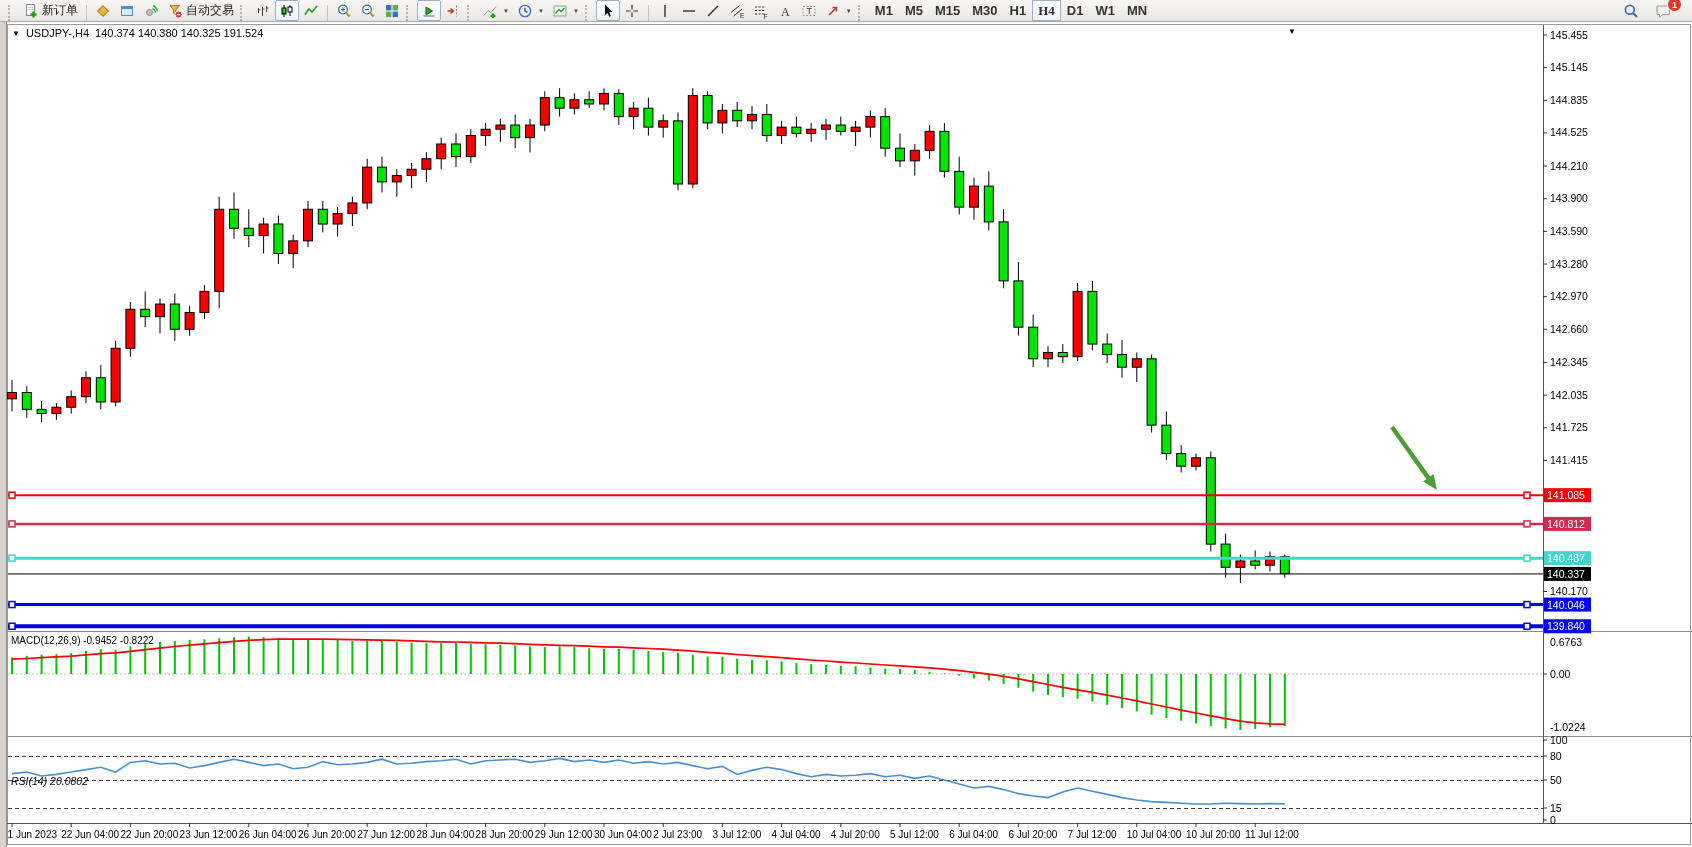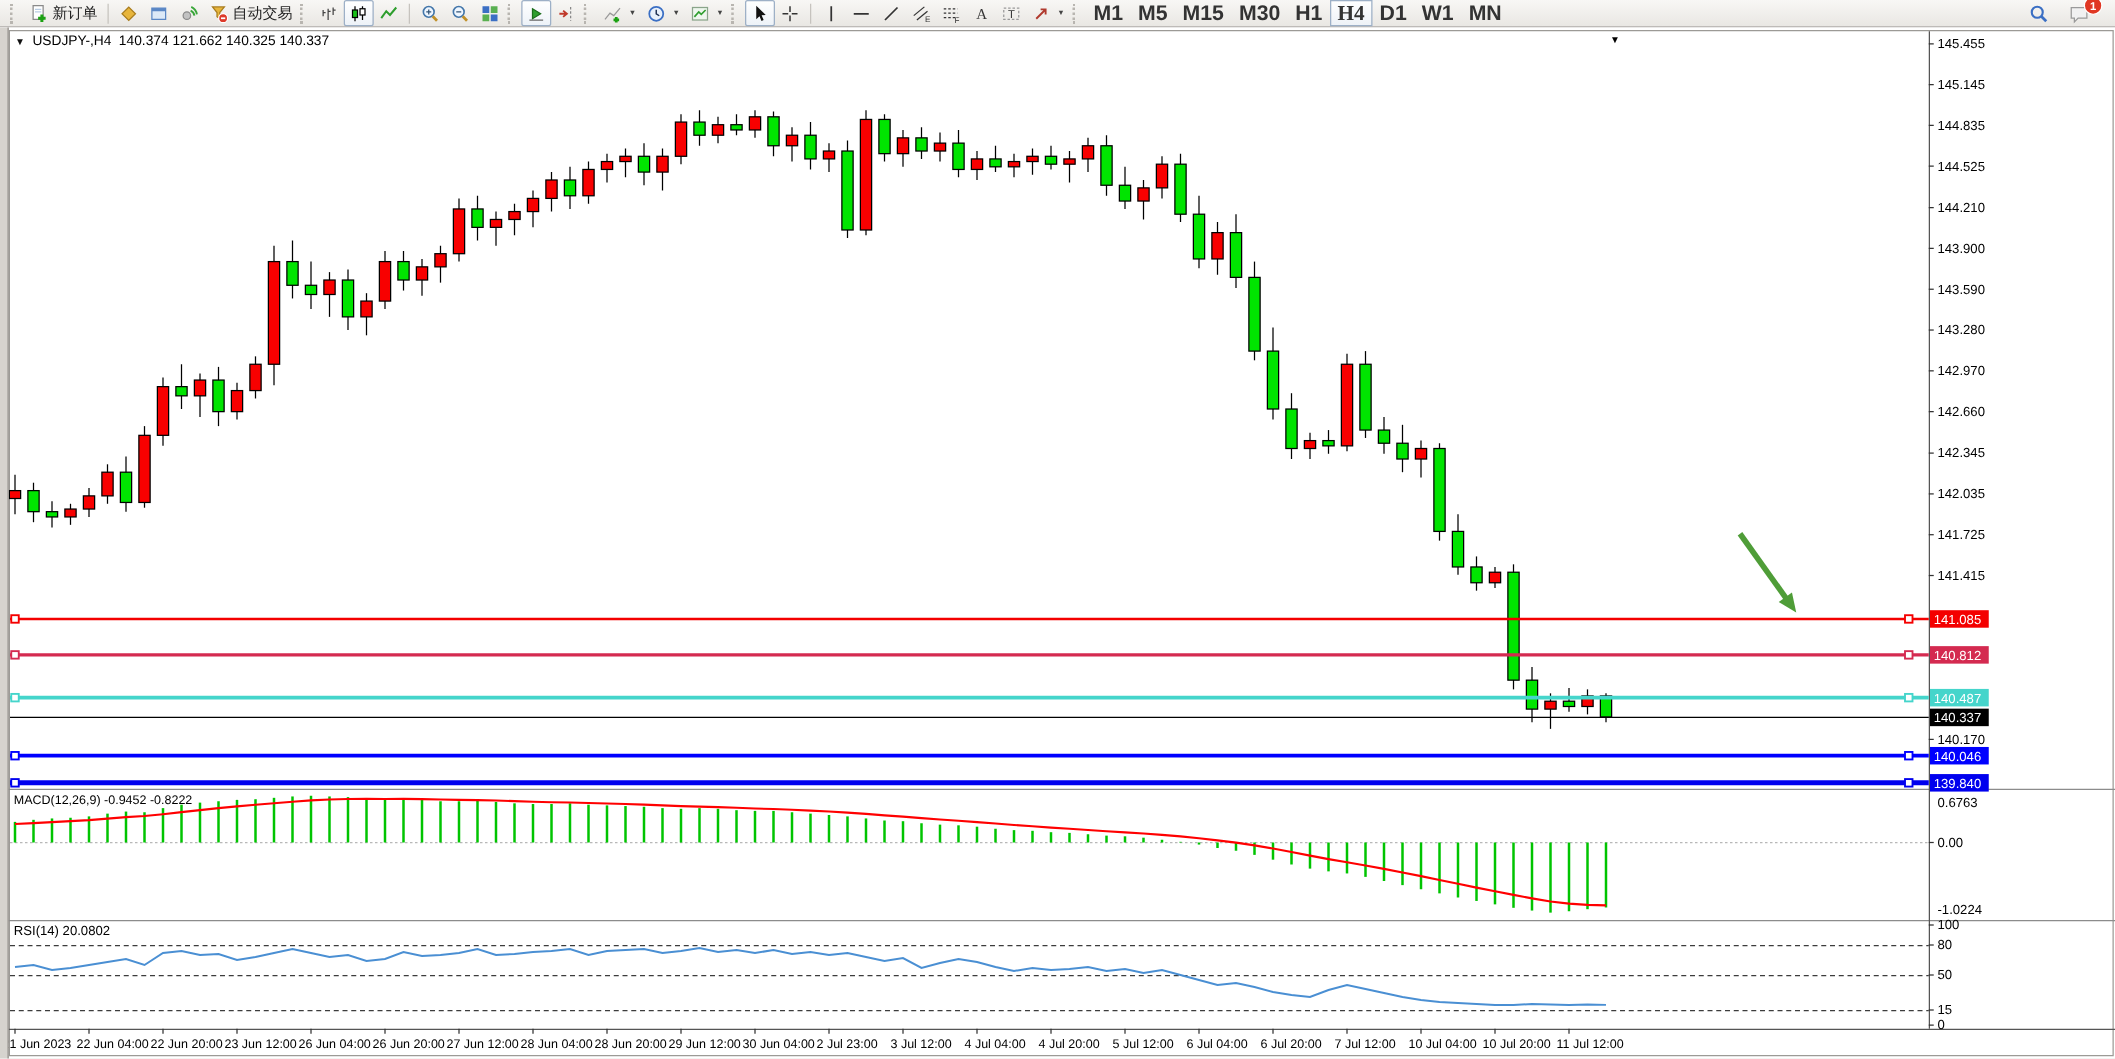--- a/index.html
+++ b/index.html
@@ -1,45 +1,45 @@
 <!DOCTYPE html>
 <html><head>
 <meta charset="utf-8">
 <style>
   html,body{margin:0;padding:0;background:#d6d3ce;}
   #app{position:relative;width:1692px;height:847px;background:#fff;overflow:hidden;
        font-family:"Liberation Sans",sans-serif;}
   
   #toolbar{position:absolute;left:0;top:0;width:1692px;height:22px;
     background:linear-gradient(#f8f7f5,#e9e7e3);border-bottom:1px solid #aaa7a2;
-    display:flex;align-items:center;box-sizing:border-box;padding:0 6px;}
+    display:flex;align-items:flex-end;box-sizing:border-box;padding:0 6px;}
   .tb-btn{height:19px;display:flex;align-items:center;gap:3px;padding:0 3px;
     border:1px solid transparent;border-radius:2px;font-size:12px;color:#222;cursor:default;}
   .tb-btn.active{border:1px solid #9db0c7;background:linear-gradient(#ffffff,#edf2f8);}
   .tb-btn svg{display:block;}
   .grip{width:5px;height:16px;border-left:2px dotted #b8b5b0;margin:0 4px 0 2px;}
   .sep{width:1px;height:16px;background:#c6c3be;margin:0 4px;}
   .caret{font-size:6px;color:#444;margin-left:2px;}
-  .tf{font-size:17px;font-weight:bold;color:#333;padding:0 5px;height:19px;display:flex;
+  .tf{font-size:13px;font-weight:bold;color:#333;padding:0 5px;height:19px;display:flex;
       align-items:center;border:1px solid transparent;}
   .tf.active{border:1px solid #9db0c7;background:linear-gradient(#ffffff,#eef2f7);font-family:Liberation Serif, serif;}
   #tb-right{margin-left:auto;display:flex;align-items:center;gap:8px;padding-right:10px;}
   #chat-wrap{position:relative;}
   #chat-badge{position:absolute;top:-4px;right:-7px;width:13px;height:13px;border-radius:50%;
     background:#e03723;color:#fff;font-size:9px;font-weight:bold;display:flex;
     align-items:center;justify-content:center;border:1px solid #fff;}
   
   #chart-area{position:absolute;left:0;top:22px;width:1692px;height:825px;background:#fff;}
   #left-strip{position:absolute;left:0;top:0;width:7px;height:825px;background:#d6d3ce;
     border-right:1px solid #928f8a;box-sizing:border-box;}
   #chart-title{position:absolute;left:12px;top:5px;font-size:11px;color:#000;display:flex;
     align-items:center;gap:6px;}
   #chart-title .tri{font-size:8px;color:#111;}
   #macd-label{position:absolute;left:11px;top:613px;font-size:10px;color:#000;}
-  #rsi-label{position:absolute;left:11px;top:717px;font-size:10.5px;color:#000;}
+  #rsi-label{position:absolute;left:11px;top:753px;font-size:10.5px;color:#000;font-style:italic;}
 </style>
 </head>
 <body>
 
 <div id="app">
 
   <div id="toolbar">
     <div class="grip"></div>
 
     <div class="tb-btn">
@@ -736,18 +736,18 @@
         </g>
         <g>
           <line x1="1392" y1="405" x2="1431.187618062809" y2="459.86266528793266" stroke="#4f9d38" stroke-width="4.5"></line>
           <polygon points="1437,468 1422.9921595313697,459.57204619107307 1433.5706946570574,452.01594967272484" fill="#4f9d38"></polygon>
         </g>
       </svg>
     <div id="left-strip"></div>
     <div id="chart-title">
       <span class="tri">▼</span>
       <span>USDJPY-,H4</span>
-      <span>140.374 121.662 140.325 140.337</span>
+      <span>140.374 140.380 140.325 191.524</span>
     </div>
     <div id="macd-label">MACD(12,26,9) -0.9452 -0.8222</div>
     <div id="rsi-label">RSI(14) 20.0802</div>
   </div>
 </div>
 
 </body></html>

